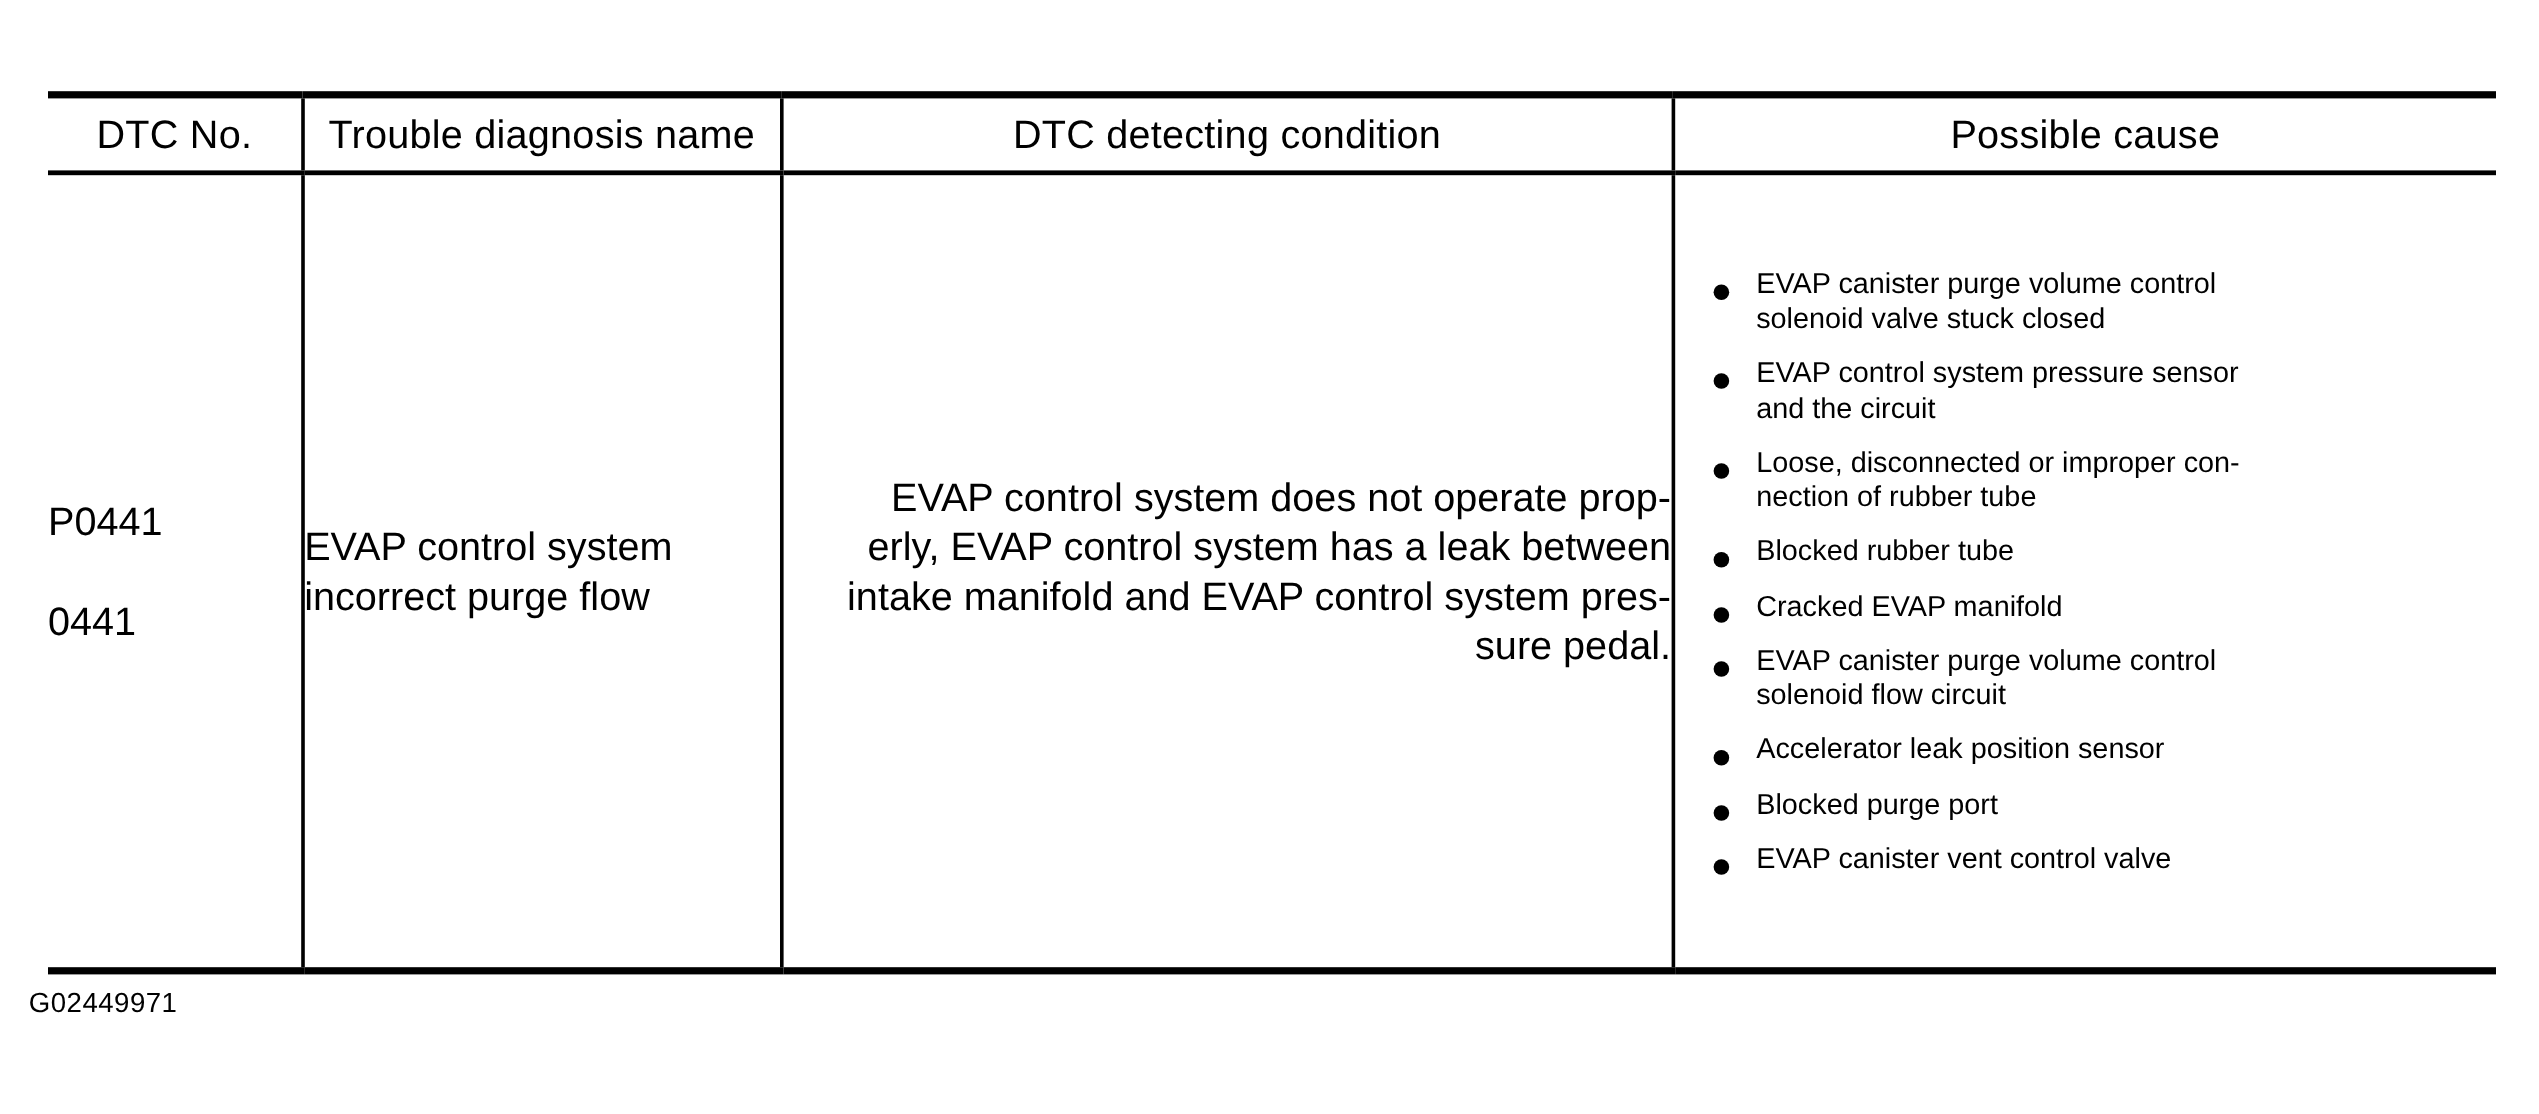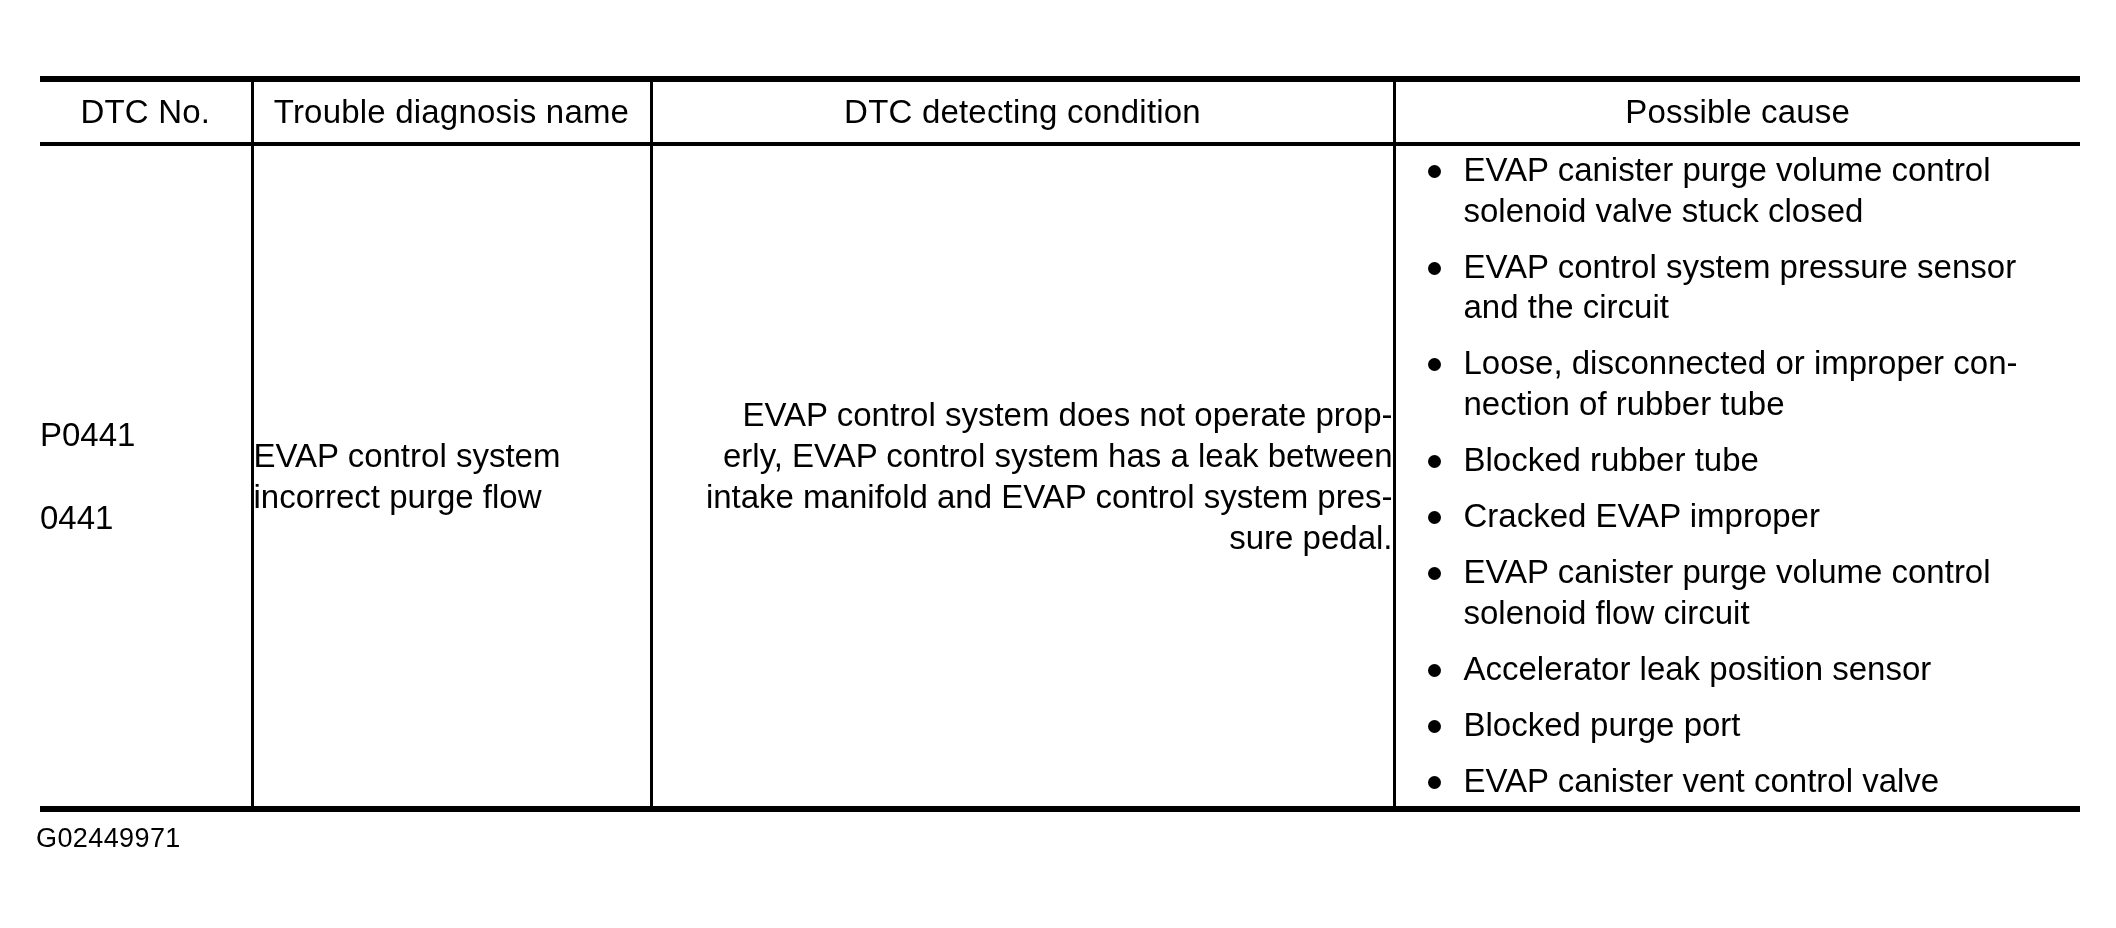--- a/index.html
+++ b/index.html
@@ -102,42 +102,42 @@
   
   ul.cause-list {
     list-style: none;
     margin: 0;
     padding: 0;
   }
   ul.cause-list li {
     position: relative;
     padding-left: 42px;
     margin: 0 0 16px 26px;
-    font-size: 33px;
+    font-size: 24px;
     line-height: 1.22;
   }
   ul.cause-list li:last-child { margin-bottom: 0; }
   ul.cause-list li .bullet-dot {
     position: absolute;
     left: 6px;
     top: 15px;
     width: 13px;
     height: 13px;
     background: #000;
     border-radius: 50%;
     display: block;
   }
   ul.cause-list li .line { display: block; }
 
   
   .figure-id {
     position: absolute;
-    left: 36px;
+    left: 24px;
     top: 822px;
-    font-size: 27px;
+    font-size: 23px;
     line-height: 1.2;
     letter-spacing: 0.4px;
   }
 </style>
 </head>
 <body>
 
 <div id="page">
 
   <table class="dtc-table">
@@ -198,21 +198,21 @@
               <span class="line">nection of rubber tube</span>
             </li>
 
             <li>
               <span class="bullet-dot"></span>
               <span class="line">Blocked rubber tube</span>
             </li>
 
             <li>
               <span class="bullet-dot"></span>
-              <span class="line">Cracked EVAP improper</span>
+              <span class="line">Cracked EVAP manifold</span>
             </li>
 
             <li>
               <span class="bullet-dot"></span>
               <span class="line">EVAP canister purge volume control</span>
               <span class="line">solenoid flow circuit</span>
             </li>
 
             <li>
               <span class="bullet-dot"></span>

